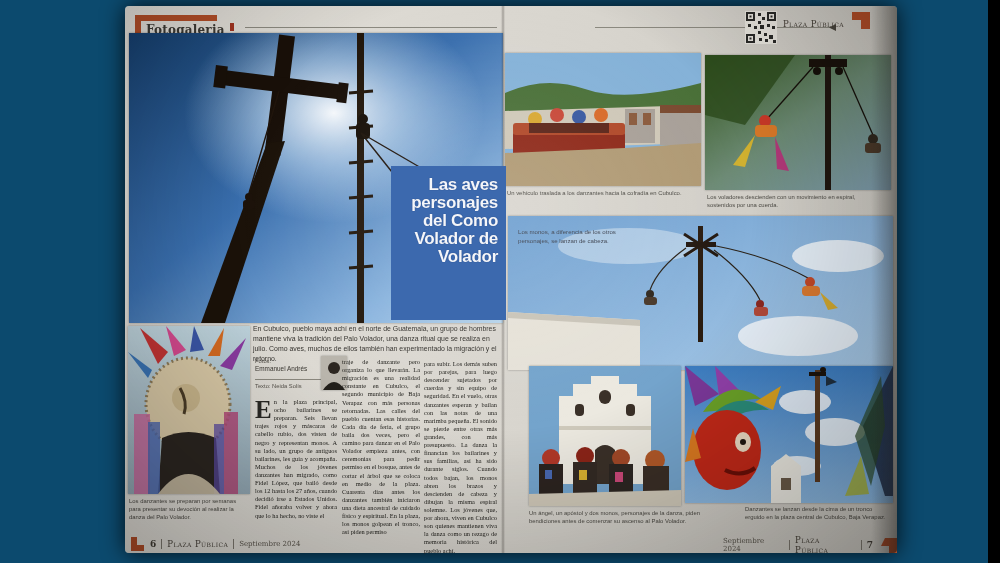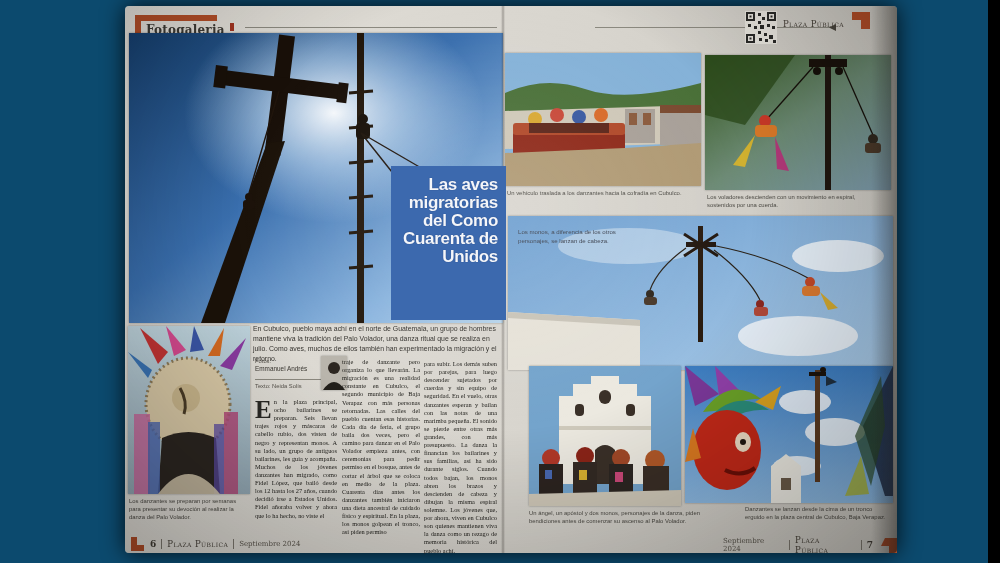--- a/index.html
+++ b/index.html
@@ -110,24 +110,24 @@
           <circle cx="318" cy="154" r="4"></circle>
             <rect x="312" y="157" width="13" height="9" rx="3"></rect>
           <circle cx="120" cy="164" r="4"></circle>
             <rect x="114" y="167" width="12" height="9" rx="3"></rect>
         </g>
       </svg>
     </div>
 
     <div class="abs headline" style="left:266px;top:160px;width:101px;height:138px;z-index:3;">
       <div>Las aves</div>
-      <div>migratorias</div>
+      <div>personajes</div>
       <div>del Como</div>
-      <div>Cuarenta de</div>
-      <div>Unidos</div>
+      <div>Volador de</div>
+      <div>Volador</div>
     </div>
 
     <div class="abs standfirst" style="left:128px;top:318px;width:246px;">En Cubulco, pueblo maya achí en el norte de Guatemala, un grupo de hombres mantiene viva la tradición del Palo Volador, una danza ritual que se realiza en julio. Como aves, muchos de ellos también han experimentado la migración y el retorno.</div>
 
     <div class="abs" style="left:130px;top:352px;width:100px;">
       <div class="credit-label">Fotos:</div>
       <div class="credit-name">Emmanuel Andrés</div>
       <div style="height:1px;background:#8b887e;width:72px;margin:7px 0 3px 0;"></div>
       <div class="credit-label">Texto: Neida Solís</div>
     </div>

